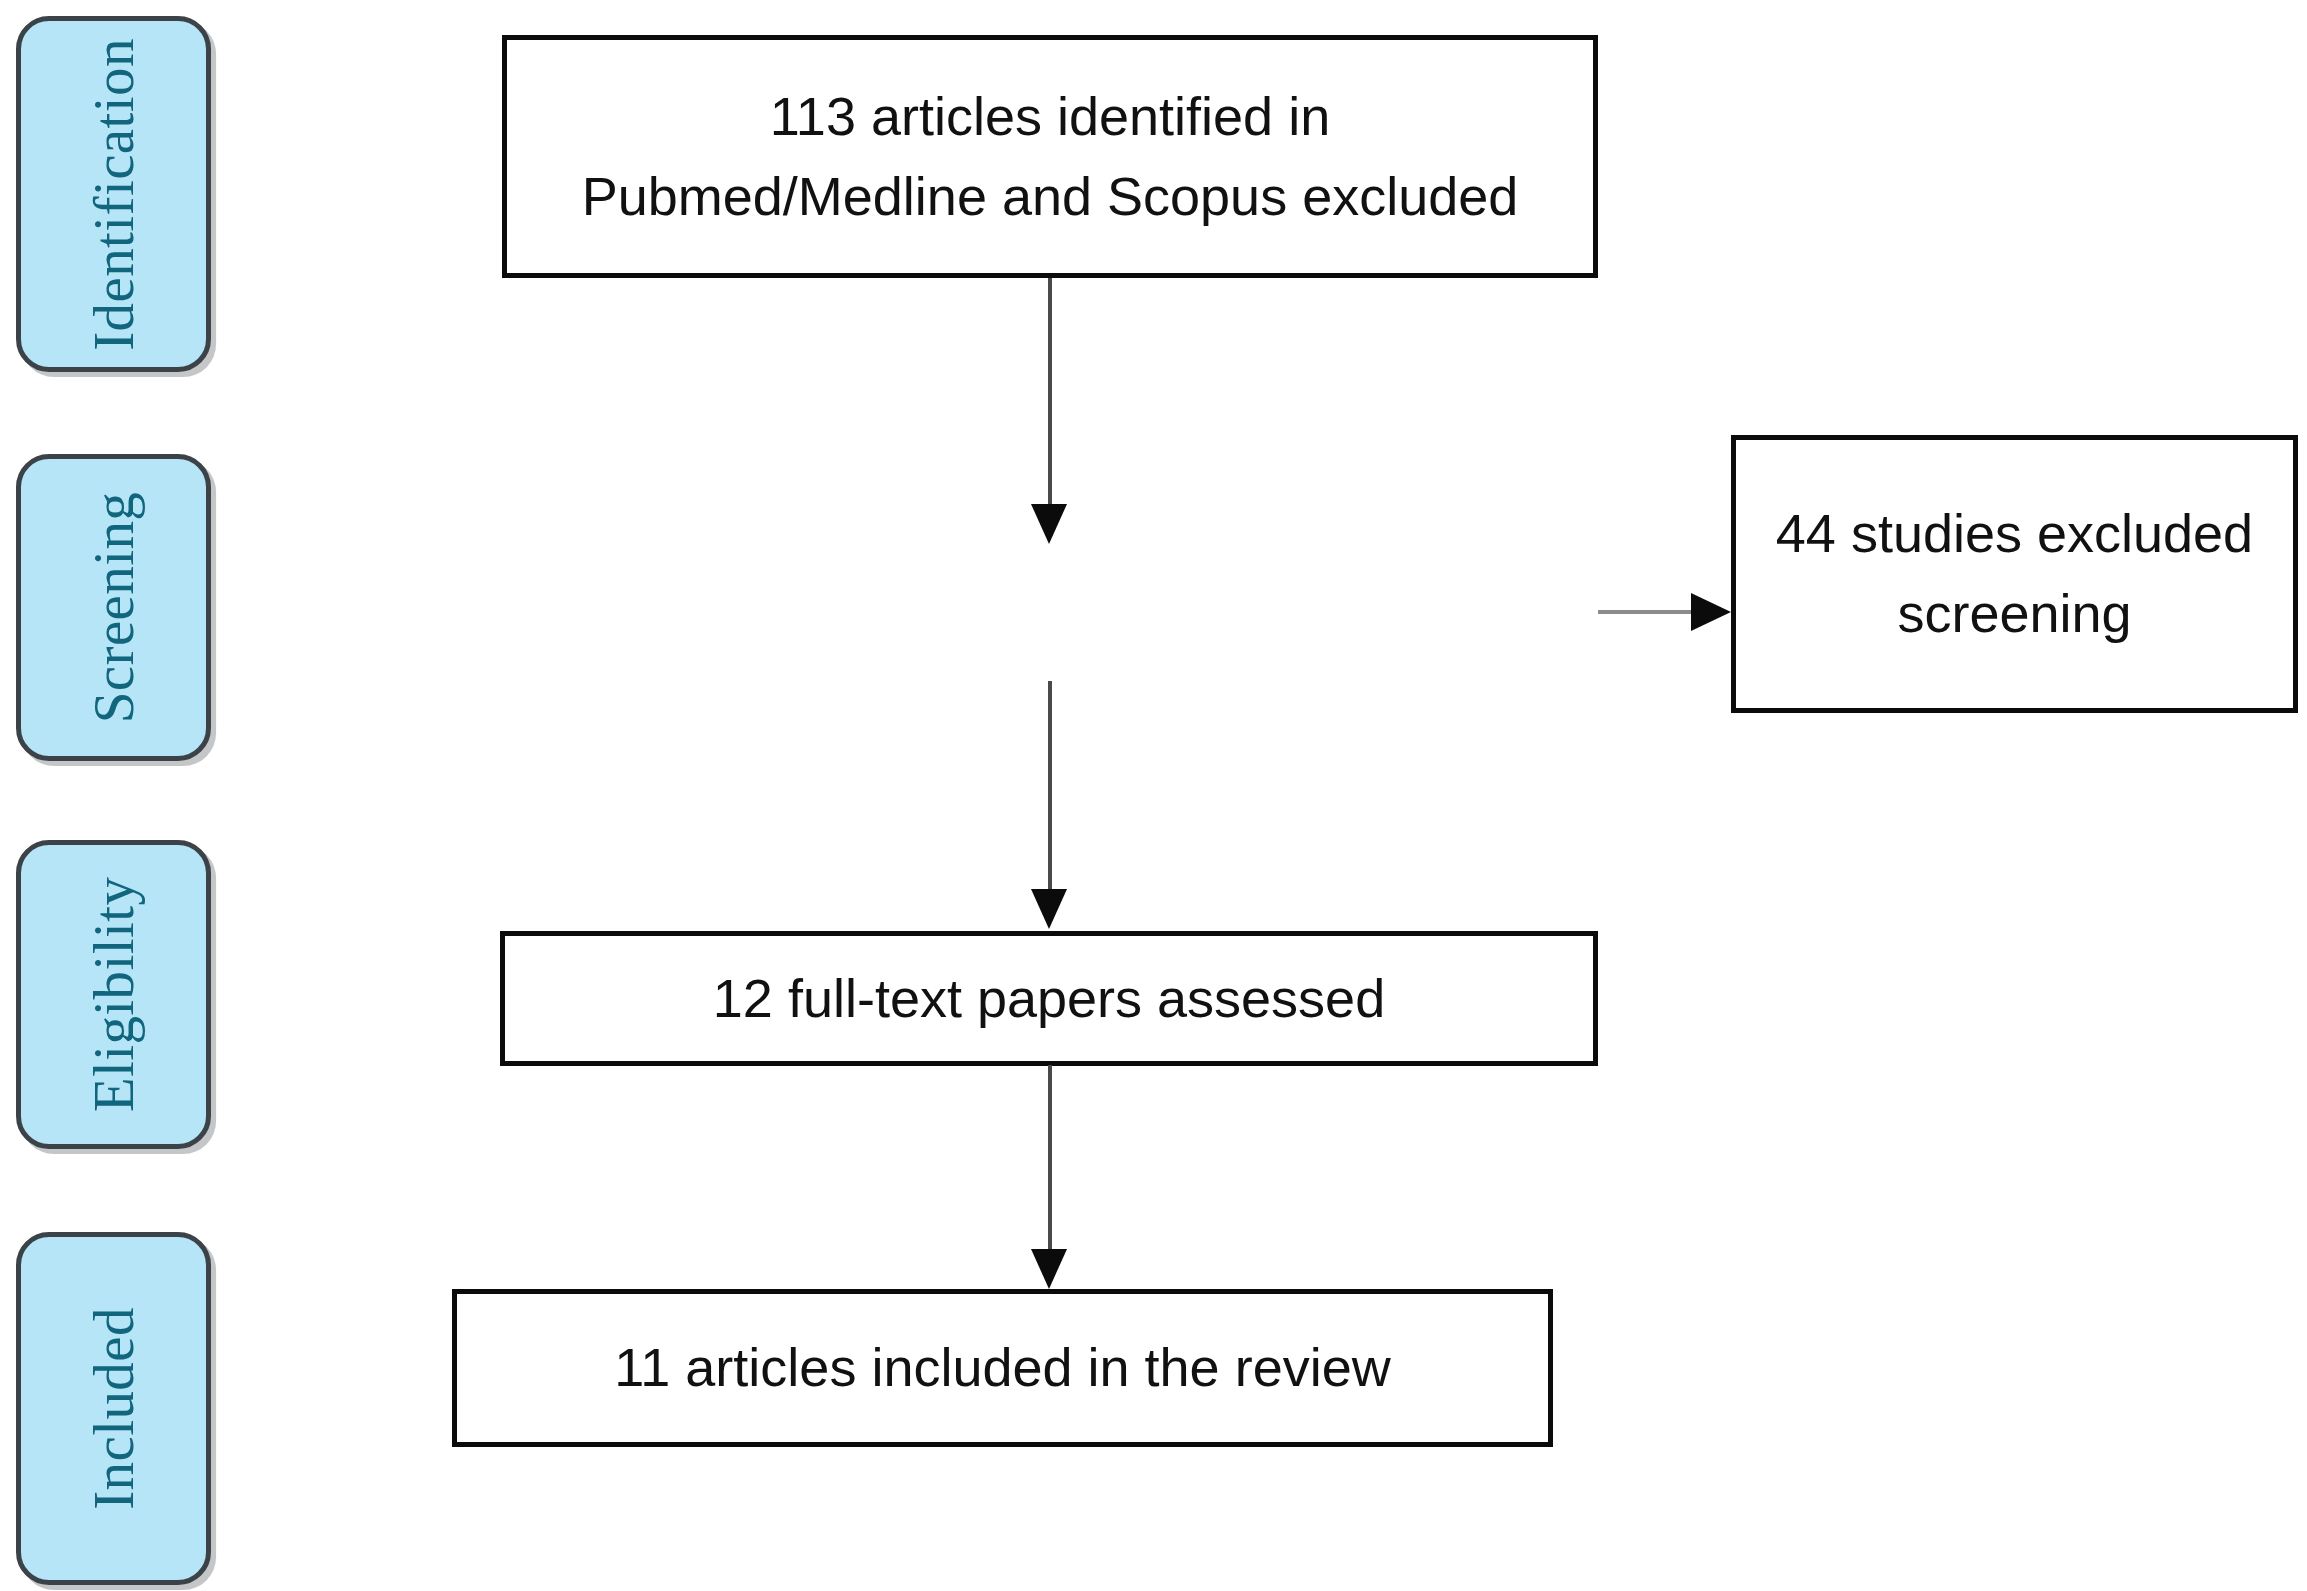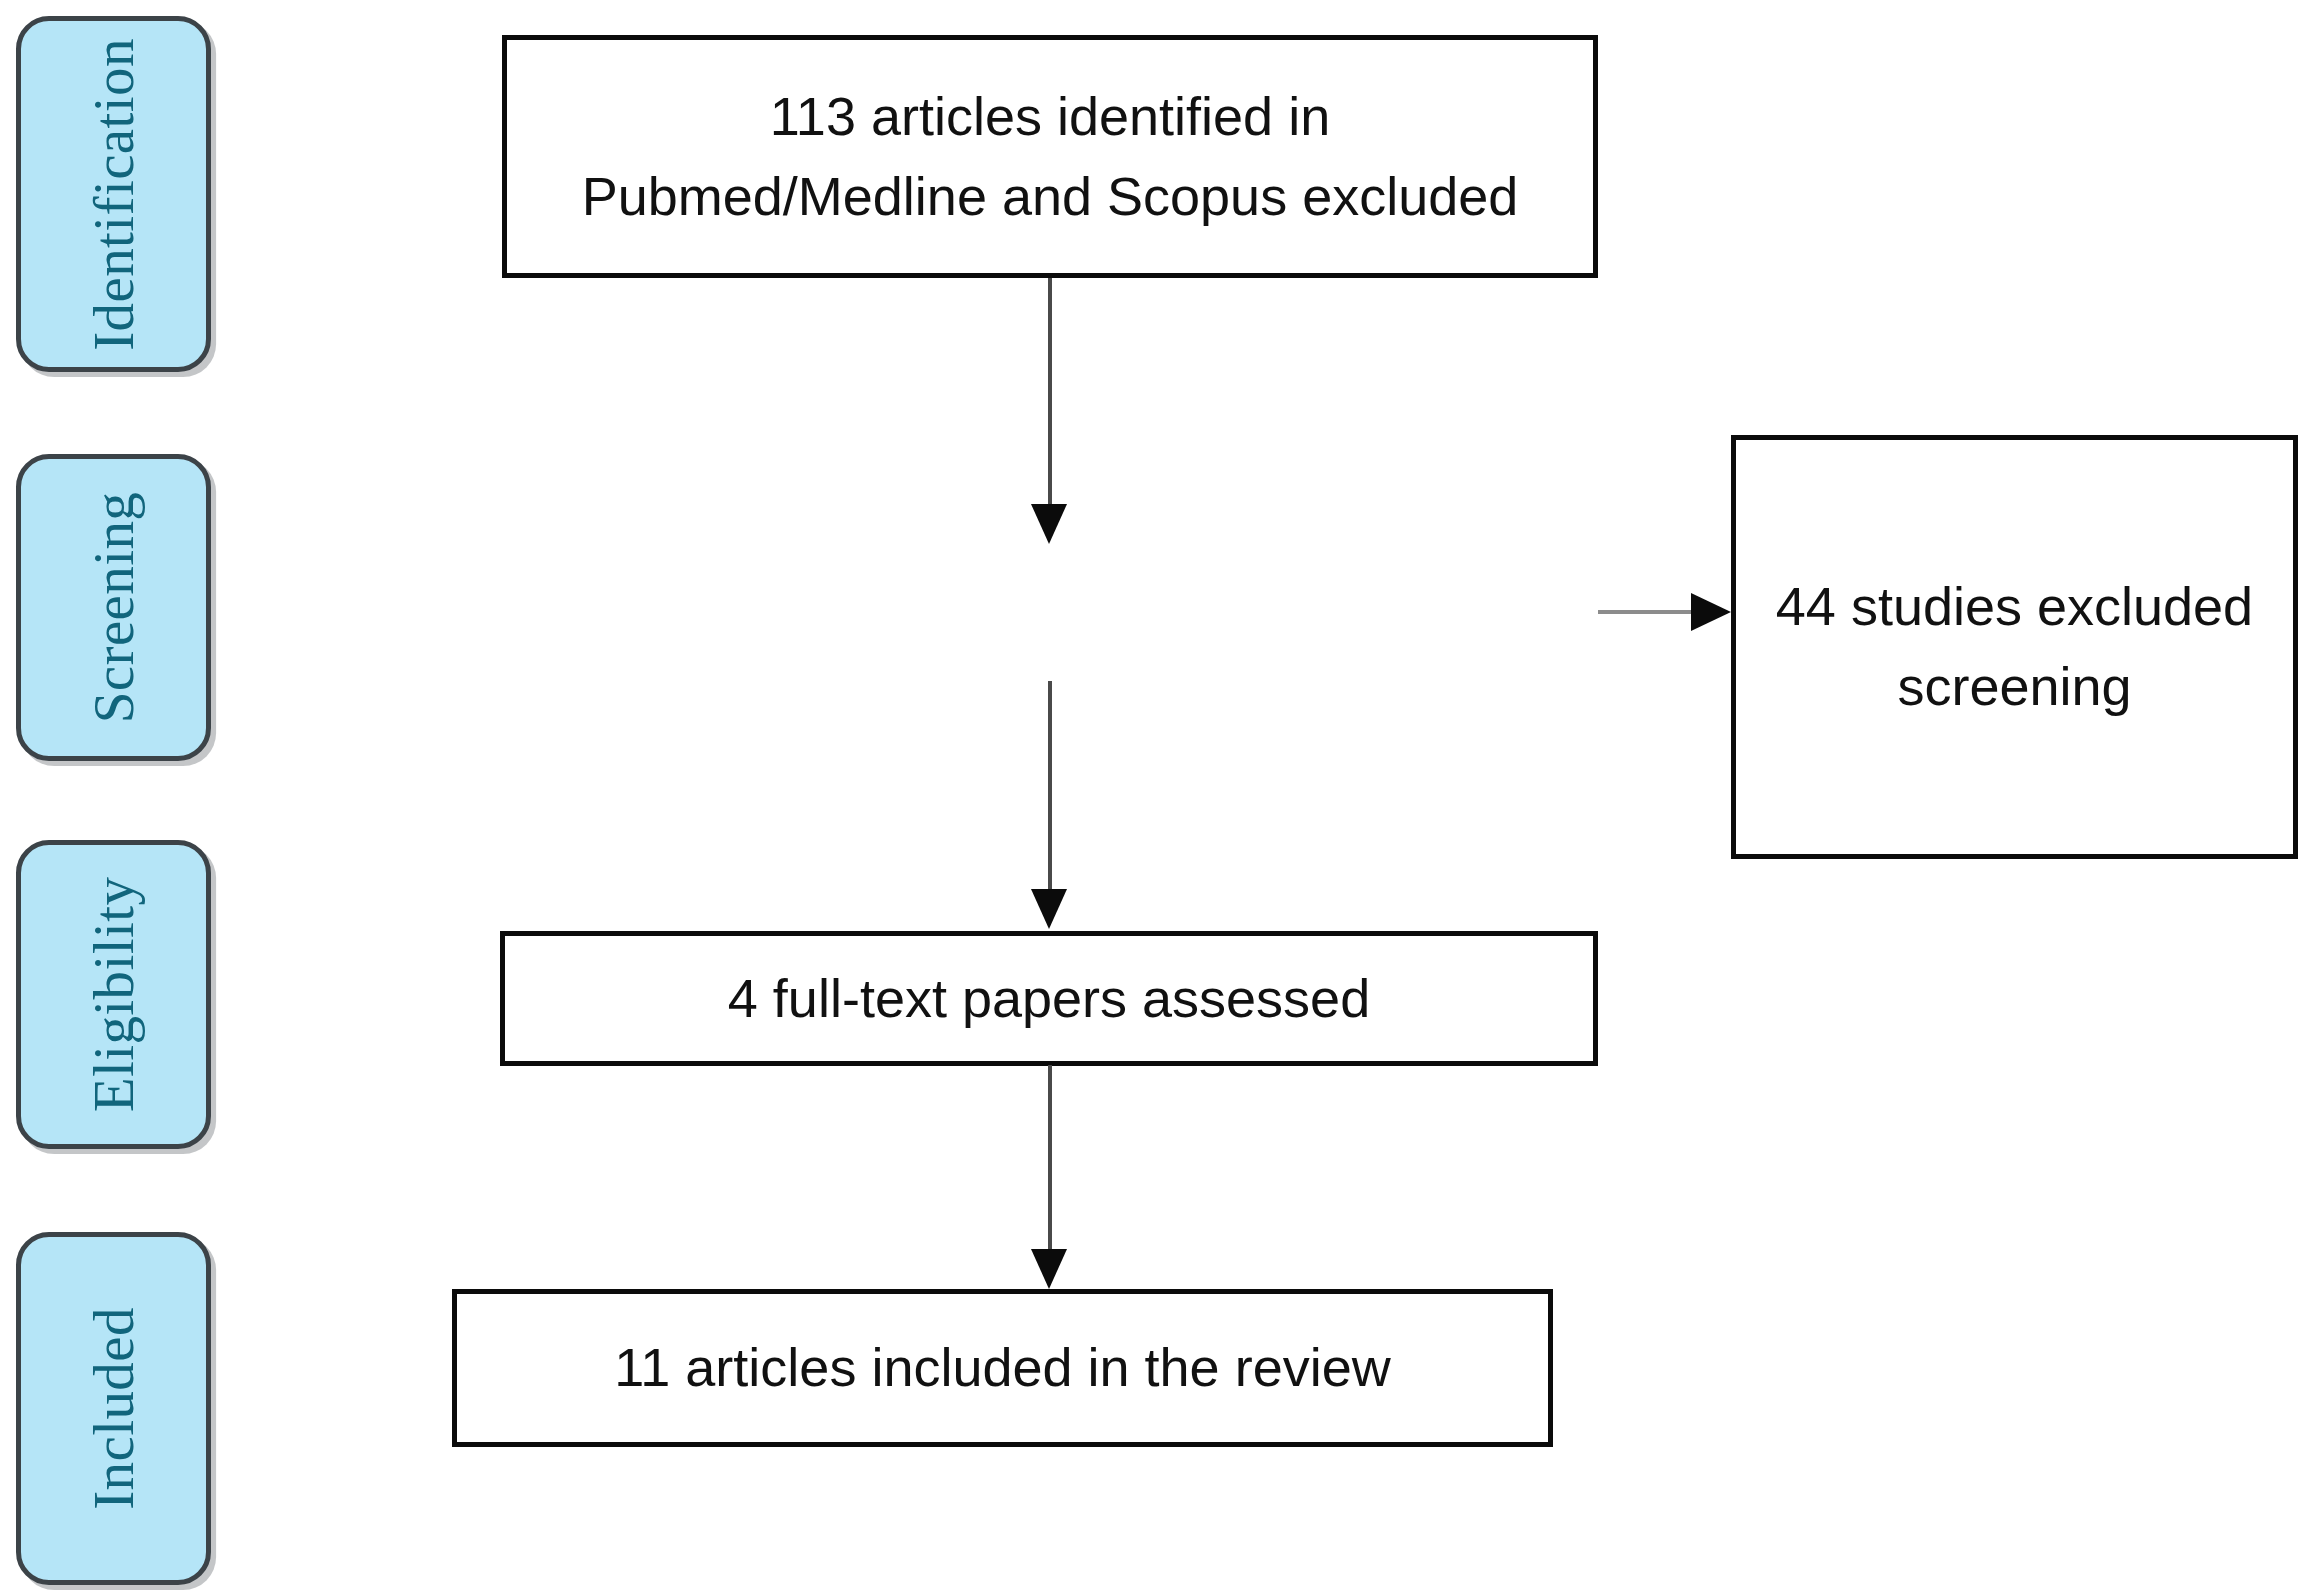--- a/index.html
+++ b/index.html
@@ -118,33 +118,33 @@
       <div>Pubmed/Medline and Scopus excluded</div>
     </div>
   </div>
 
   <div class="arrow-line-v" style="left:1048px; top:278px; height:228px;"></div>
   <div class="arrow-head-down" style="left:1031px; top:504px;"></div>
 
   <div class="arrow-line-h" style="left:1598px; top:610px; width:93px;"></div>
   <div class="arrow-head-right" style="left:1691px; top:593px;"></div>
 
-  <div class="flow-box" style="left:1731px; top:435px; width:567px; height:424px;">
+  <div class="flow-box" style="left:1731px; top:435px; width:567px; height:278px;">
     <div class="box-text">
       <div>44 studies excluded</div>
       <div>screening</div>
     </div>
   </div>
 
   <div class="arrow-line-v" style="left:1048px; top:681px; height:209px;"></div>
   <div class="arrow-head-down" style="left:1031px; top:889px;"></div>
 
   <div class="flow-box" style="left:500px; top:931px; width:1098px; height:135px;">
     <div class="box-text">
-      <div>4 full-text papers assessed</div>
+      <div>12 full-text papers assessed</div>
     </div>
   </div>
 
   <div class="arrow-line-v" style="left:1048px; top:1065px; height:185px;"></div>
   <div class="arrow-head-down" style="left:1031px; top:1249px;"></div>
 
   <div class="flow-box" style="left:452px; top:1289px; width:1101px; height:158px;">
     <div class="box-text">
       <div>11 articles included in the review</div>
     </div>

